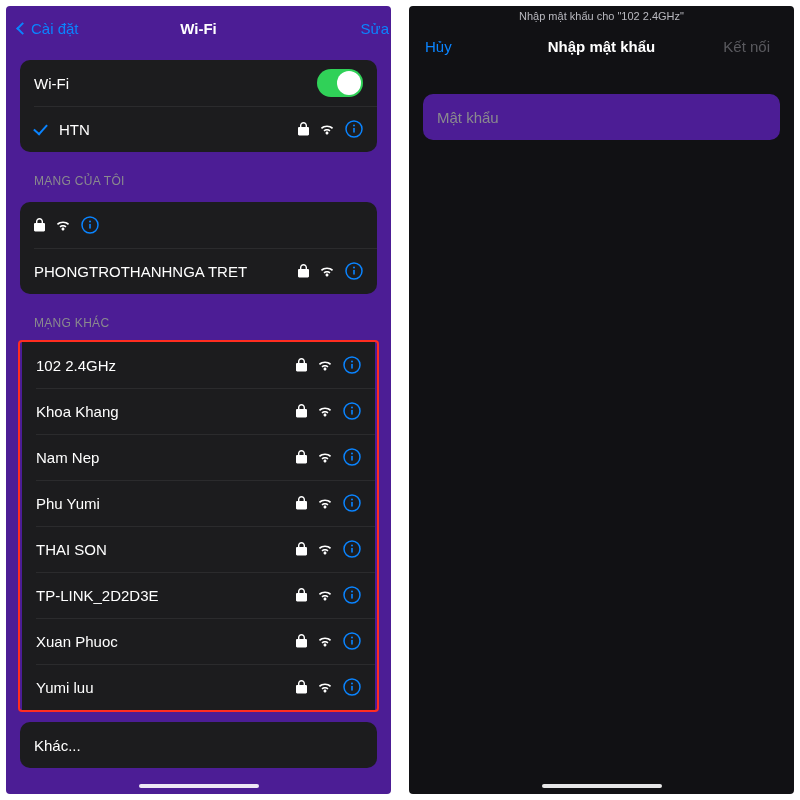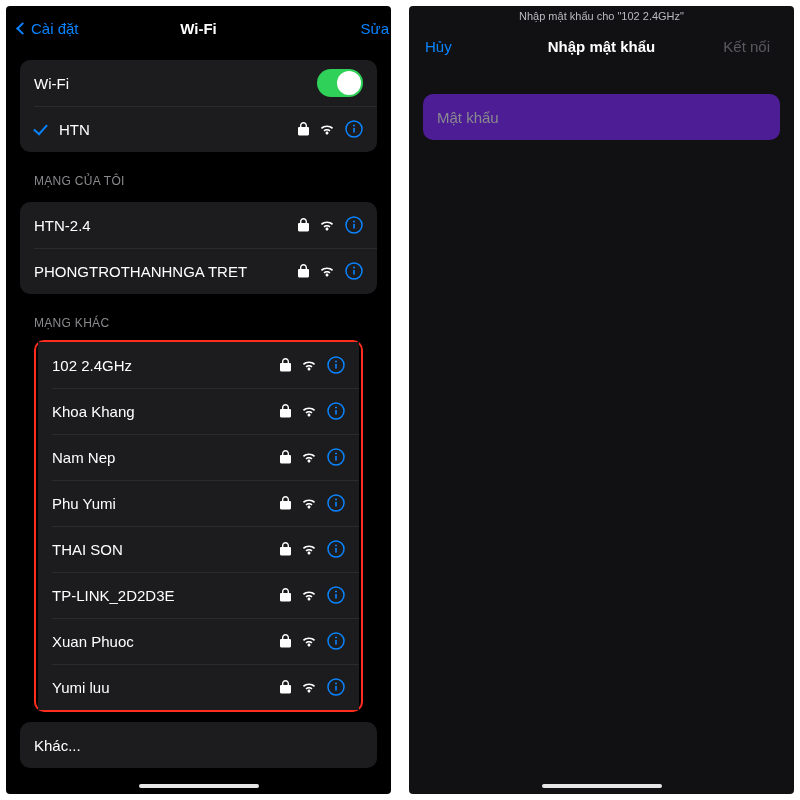--- a/index.html
+++ b/index.html
@@ -1,38 +1,38 @@
 <!DOCTYPE html>
 <html><head>
 <meta charset="utf-8">
 <style>
 *{box-sizing:border-box;margin:0;padding:0;font-family:-apple-system,BlinkMacSystemFont,"Segoe UI",Arial,sans-serif;-webkit-font-smoothing:antialiased}
 body{background:#fff;width:800px;height:800px;overflow:hidden;display:flex;gap:18px;padding:6px 6px 6px 6px}
-.phone{flex:1;background:#000000;border-radius:4px;color:#fff;position:relative;display:flex;flex-direction:column;overflow:hidden}
+.phone{flex:1;background:#4c1d95;border-radius:4px;color:#fff;position:relative;display:flex;flex-direction:column;overflow:hidden}
 .nav{display:flex;align-items:center;justify-content:center;height:44px;position:relative;padding:0 12px}
 .nav .left{position:absolute;left:12px;display:flex;align-items:center;color:#0a84ff;font-size:15px}
 .nav .right{position:absolute;right:2px;color:#0a84ff;font-size:15px}
 .nav .title{color:#fff;font-weight:600;font-size:15px}
 .nav .disabled{color:#5a5a5f}
 .chev{display:inline-block;width:9px;height:9px;border-left:2px solid #0a84ff;border-bottom:2px solid #0a84ff;transform:rotate(45deg);margin-right:4px}
 .subtitle{color:#b9b9bf;font-size:11px;text-align:center;padding:4px 0 2px}
 .scroll{flex:1;overflow:hidden;padding:0 10px}
 .group{background:#1c1c1e;border-radius:10px;margin:10px 4px 0;overflow:hidden}
 .row{display:flex;align-items:center;height:46px;padding:0 14px;position:relative}
 .row + .row::before{content:"";position:absolute;left:14px;right:0;top:0;height:1px;background:#2b2b2d}
 .row .label{flex:1;color:#fff;font-size:15px;white-space:nowrap;overflow:hidden;text-overflow:ellipsis}
 .row .icons{display:flex;align-items:center;gap:10px}
 .section-header{color:#8a8a8e;font-size:12px;letter-spacing:0.3px;padding:22px 18px 4px;text-transform:uppercase}
 .toggle{width:46px;height:28px;border-radius:14px;background:#30d158;position:relative}
 .toggle::after{content:"";position:absolute;right:2px;top:2px;width:24px;height:24px;border-radius:50%;background:#fff}
 .check{display:inline-block;width:13px;height:8px;border-left:2.5px solid #0a84ff;border-bottom:2.5px solid #0a84ff;transform:rotate(-48deg);margin-right:12px;margin-top:-3px}
 .lock svg,.wifi svg,.info svg{display:block}
 .lock,.wifi{color:#fff}
 .info{color:#0a84ff}
-.highlight{border:2px solid #ff2d20;border-radius:10px;margin:6px 18px 0;padding-bottom:0}
+.highlight{border:2px solid #ff2d20;border-radius:4px;margin:6px 2px 0;padding-bottom:0}
 .highlight .group{margin:0 2px;border-radius:0}
 .homebar{position:absolute;bottom:6px;left:50%;transform:translateX(-50%);width:120px;height:4px;border-radius:3px;background:#fff;opacity:.9}
 .input-card{background:#4c1d95;border-radius:10px;margin:26px 14px 0;height:46px;display:flex;align-items:center;padding:0 14px}
 .input-card .placeholder{color:#8a8a8e;font-size:15px}
 </style>
 </head>
 <body>
 
 <div class="phone">
   <div class="nav">
@@ -71,21 +71,20 @@
                 <rect x="8.2" y="7.8" width="1.6" height="5" rx=".8" fill="currentColor"></rect>
               </svg>
             </span>
         </span>
       </div>
     </div>
 
     <div class="section-header">MẠNG CỦA TÔI</div>
     <div class="group">
       <div class="row">
-        <span class="label">HTN-2.4</span>
         <span class="icons">
           <span class="lock">
               <svg width="11" height="14" viewBox="0 0 11 14">
                 <path fill="currentColor" d="M5.5 0C3.6 0 2 1.6 2 3.5V5H1.2C.5 5 0 5.5 0 6.2v6.1C0 13 .5 13.5 1.2 13.5h8.6c.7 0 1.2-.5 1.2-1.2V6.2C11 5.5 10.5 5 9.8 5H9V3.5C9 1.6 7.4 0 5.5 0zm0 1.4c1.2 0 2.1.9 2.1 2.1V5H3.4V3.5c0-1.2.9-2.1 2.1-2.1z"></path>
               </svg>
             </span>
           <span class="wifi">
               <svg width="16" height="12" viewBox="0 0 16 12">
                 <path fill="currentColor" d="M8 11.5c.8 0 1.5-.7 1.5-1.5S8.8 8.5 8 8.5 6.5 9.2 6.5 10s.7 1.5 1.5 1.5zM4.5 7.4l1.1 1.1C6.2 7.9 7.1 7.5 8 7.5s1.8.4 2.4 1l1.1-1.1C10.6 6.5 9.3 6 8 6s-2.6.5-3.5 1.4zM1.9 4.8L3 5.9C4.3 4.6 6.1 3.9 8 3.9s3.7.7 5 2l1.1-1.1C12.5 3.2 10.3 2.4 8 2.4S3.5 3.2 1.9 4.8z"></path>
               </svg>

